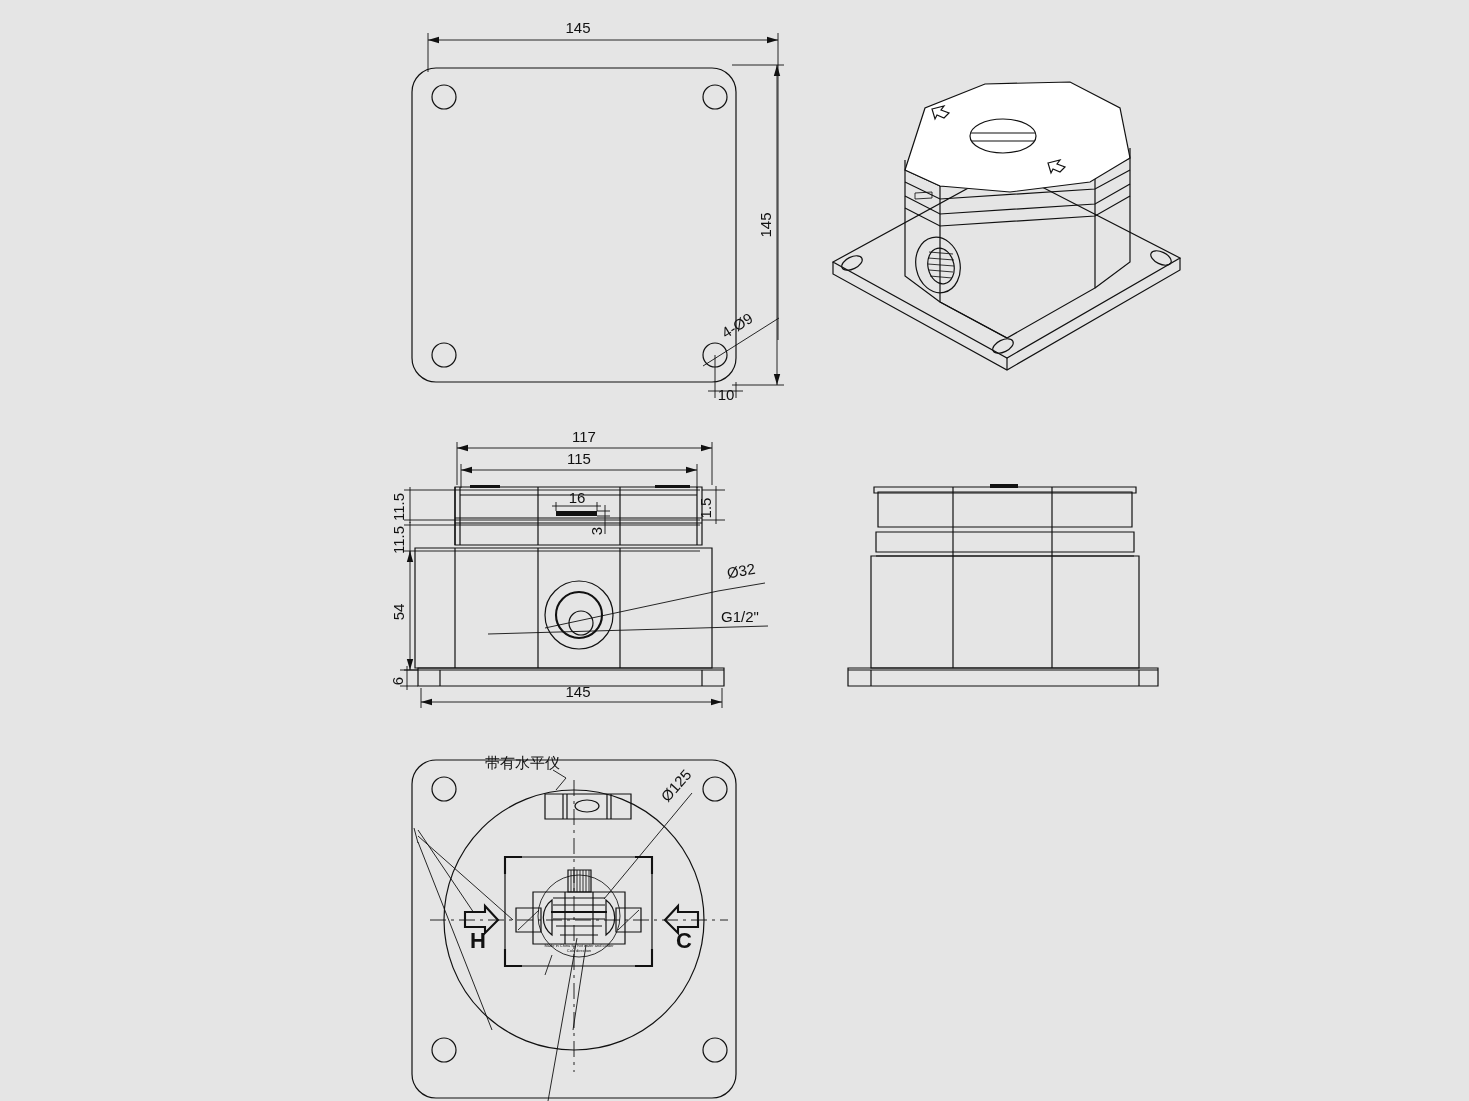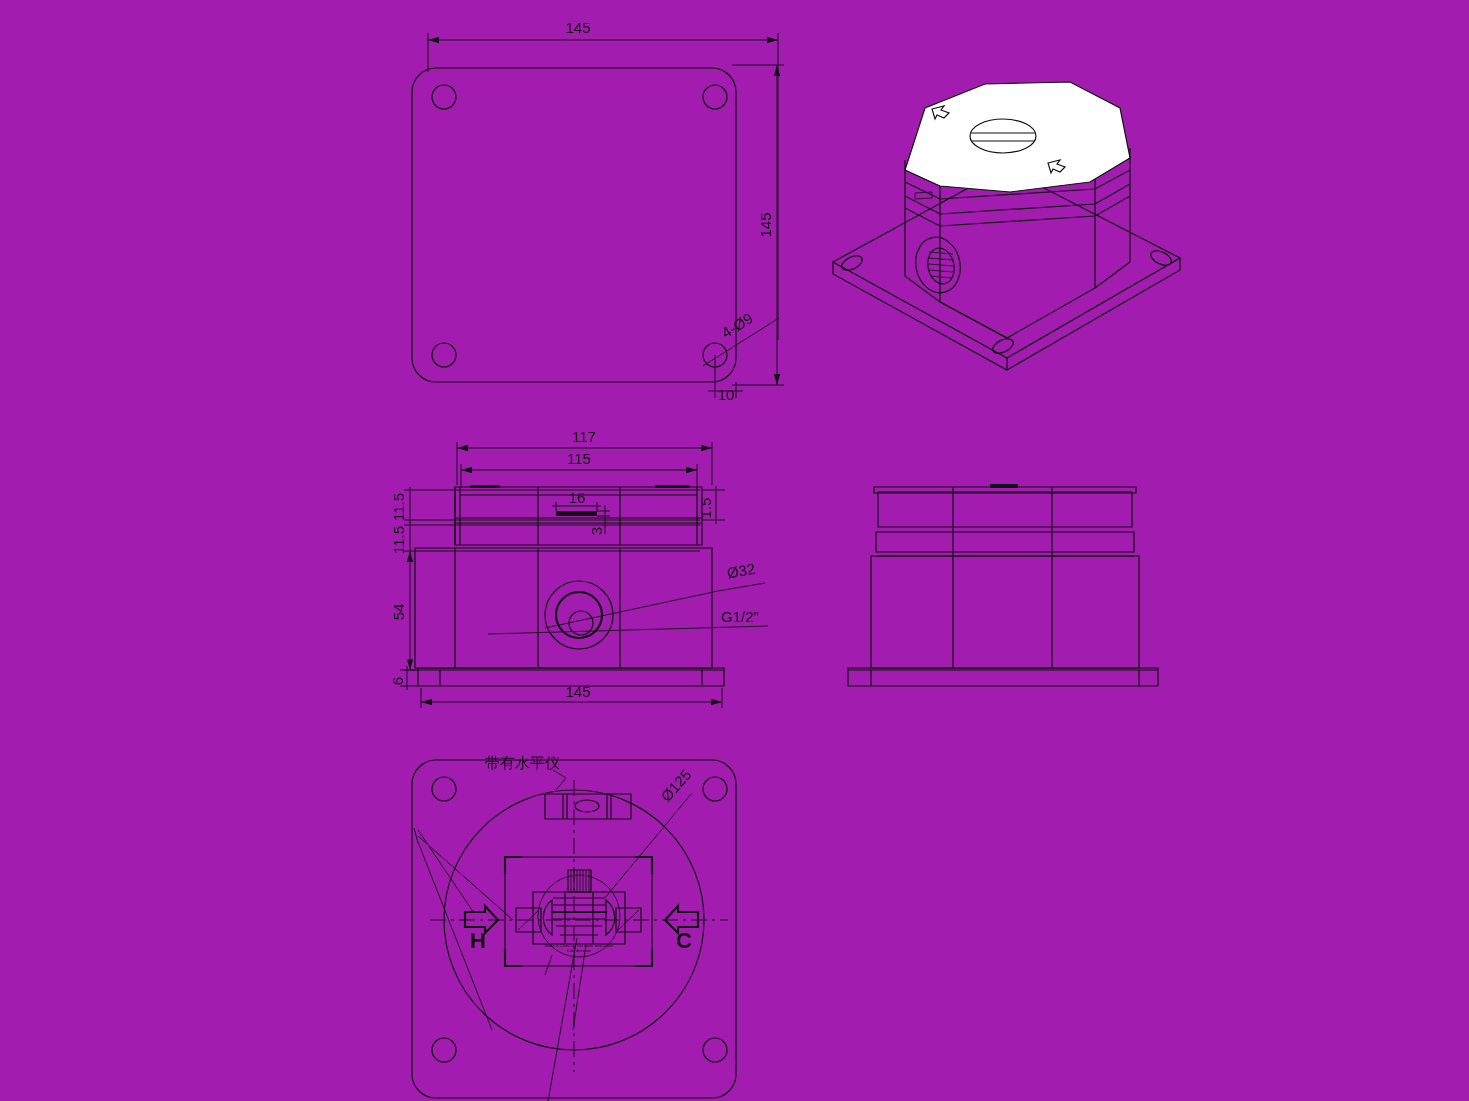--- a/index.html
+++ b/index.html
@@ -1,21 +1,21 @@
 <!DOCTYPE html>
 <html><head>
 <meta charset="utf-8">
 <style>
   html,body{margin:0;padding:0;background:#ffffff;}
   body{
     width:1469px;height:1101px;
     font-family:"Liberation Sans","DejaVu Sans",sans-serif;
     overflow:hidden;
   }
-  #sheet{position:relative;width:1469px;height:1101px;background:#a21caf;}
+  #sheet{position:relative;width:1469px;height:1101px;background:#e5e5e5;}
   svg{display:block;}
   .ln{stroke:#111;fill:none;stroke-width:1.2;}
   .ln-hair{stroke:#111;fill:none;stroke-width:0.85;}
   .ln-bold{stroke:#111;fill:none;stroke-width:2.1;}
   .fillw{fill:#fff;}
   .solid{fill:#111;stroke:none;}
   .dim{stroke:#111;fill:none;stroke-width:0.9;}
   .center{stroke:#111;fill:none;stroke-width:0.9;stroke-dasharray:16 5 3 5;}
   .txt{font-family:"Liberation Sans","DejaVu Sans",sans-serif;fill:#111;font-size:15px;}
   .txt-b{font-family:"Liberation Sans","DejaVu Sans",sans-serif;fill:#111;font-size:22px;font-weight:bold;}

